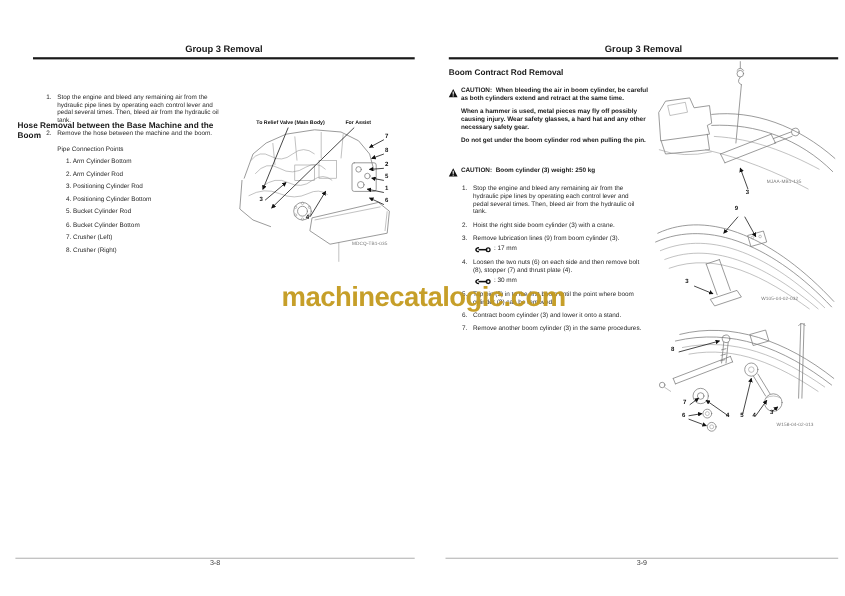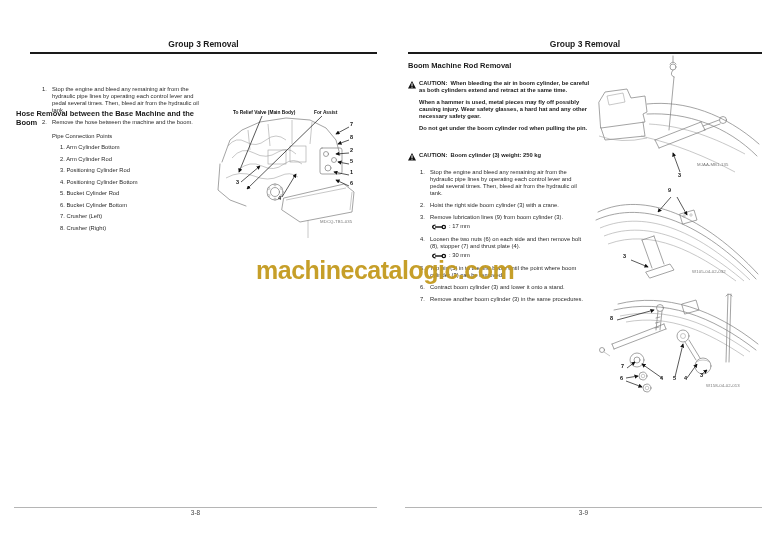--- a/index.html
+++ b/index.html
@@ -125,21 +125,21 @@
   <span class="co" style="left:236px;top:179px;">3</span>
   <span class="co" style="left:278px;top:195px;">4</span>
   <span class="cap" style="left:320px;top:219px;">MDCQ-TB1-035</span>
 
   <div class="abs frule" style="left:14px;top:507px;width:363px;"></div>
   <div class="pgnum" style="left:14px;top:509px;width:363px;">3-8</div>
 
   <div class="abs hdr" style="left:408px;top:39px;width:354px;">Group 3 Removal</div>
   <div class="abs rule" style="left:408px;top:52px;width:354px;"></div>
 
-  <div class="abs h2" style="left:408px;top:61px;width:210px;">Boom Machine Rod Removal</div>
+  <div class="abs h2" style="left:408px;top:61px;width:210px;">Boom Contract Rod Removal</div>
 
   <div class="abs caution" style="left:408px;top:80px;width:182px;">
     <span class="cicon">
       <svg width="8" height="8" viewBox="0 0 8 8" style="position:static;">
         <polygon points="4,0 8,7.4 0,7.4" fill="#111"></polygon>
         <rect x="3.5" y="2.2" width="1" height="2.9" fill="#fff"></rect>
         <rect x="3.5" y="5.7" width="1" height="1" fill="#fff"></rect>
       </svg>
     </span>
     <div class="ctext">

